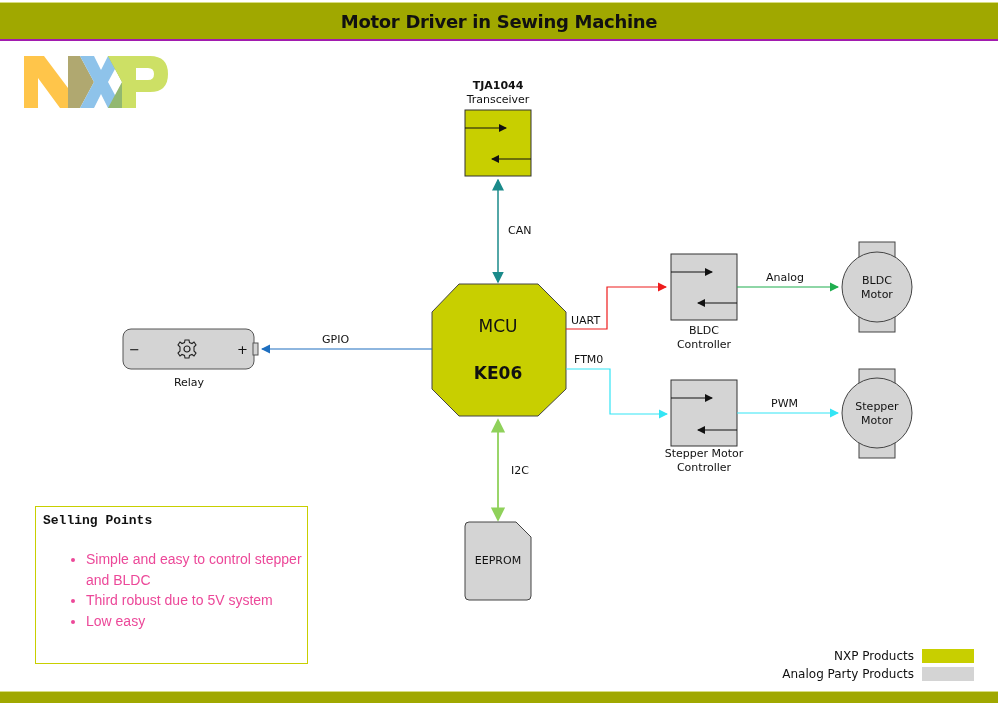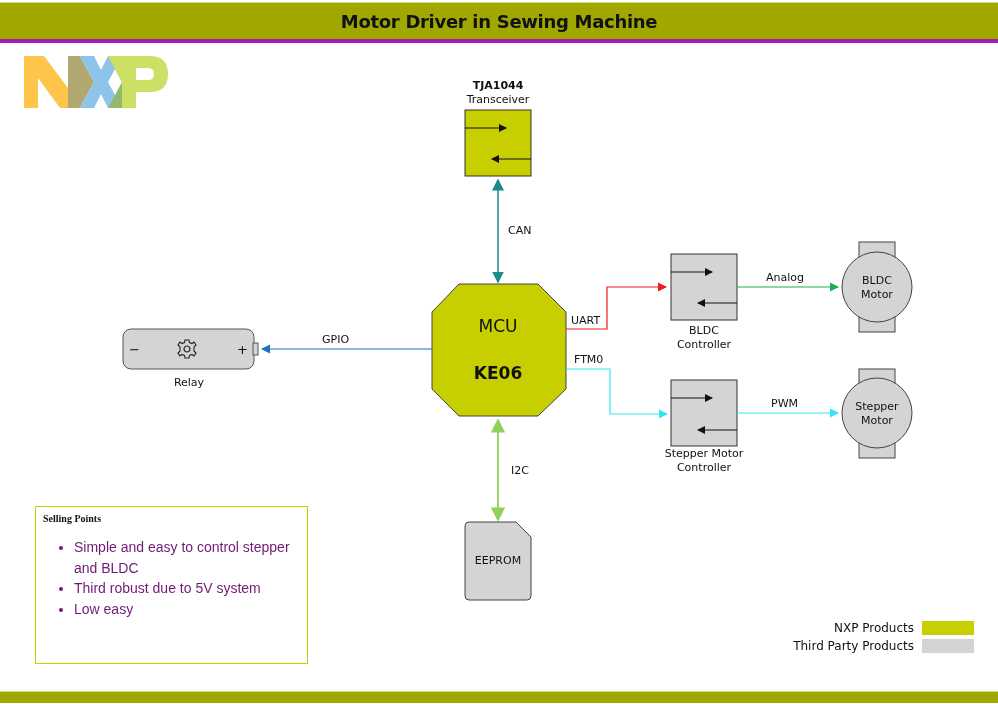--- a/index.html
+++ b/index.html
@@ -1,26 +1,26 @@
 <!DOCTYPE html>
 <html><head>
 <meta charset="utf-8">
 <style>
   html,body{margin:0;padding:0;background:#ffffff;}
   body{width:998px;height:704px;position:relative;overflow:hidden;font-family:"Liberation Sans",sans-serif;}
-  .header{position:absolute;left:0;top:2px;width:998px;height:36px;background:#a0a800;border-top:1px solid #d8dd80;border-bottom:4px solid #a21caf;display:flex;align-items:center;justify-content:center;}
+  .header{position:absolute;left:0;top:2px;width:998px;height:36px;background:#a0a800;border-top:1px solid #d8dd80;border-bottom:2px solid #a21caf;display:flex;align-items:center;justify-content:center;}
   .header span{font-family:"DejaVu Sans",sans-serif;font-weight:bold;font-size:18px;color:#111;letter-spacing:-0.3px;}
   .footer{position:absolute;left:0;top:691px;width:998px;height:11px;background:#a0a800;border-top:1px solid #d8dd80;}
   svg.diagram{position:absolute;left:0;top:0;}
   .lbl{font-family:"DejaVu Sans",sans-serif;font-size:11px;fill:#111;}
   .lbl-b{font-family:"DejaVu Sans",sans-serif;font-size:11px;font-weight:bold;fill:#111;}
   .sp-box{position:absolute;left:35px;top:506px;width:273px;height:158px;border:1px solid #c8cf00;box-sizing:border-box;}
-  .sp-title{position:absolute;left:7px;top:6px;font-family:Liberation Serif, serif;font-weight:bold;font-size:10px;color:#111;}
-  .sp-list{position:absolute;left:14px;top:30px;margin:0;padding:0 0 0 24px;font-family:"Liberation Sans",sans-serif;font-size:14px;color:#701a75;line-height:20.5px;width:230px;}
-  .legend{position:absolute;right:24px;top:619px;}
+  .sp-title{position:absolute;left:7px;top:6px;font-family:Liberation Mono, monospace;font-weight:bold;font-size:13px;color:#111;}
+  .sp-list{position:absolute;left:14px;top:30px;margin:12px;padding:0 0 0 24px;font-family:"Liberation Sans",sans-serif;font-size:14px;color:#ec4899;line-height:20.5px;width:230px;}
+  .legend{position:absolute;right:24px;top:647px;}
   .legend-row{display:flex;justify-content:flex-end;align-items:center;height:18px;}
   .legend-row span{font-family:"DejaVu Sans",sans-serif;font-size:12px;color:#111;margin-right:8px;}
   .swatch{width:52px;height:14px;}
 </style>
 </head>
 <body>
 
 <div class="header">
   <span>Motor Driver in Sewing Machine</span>
 </div>
@@ -133,18 +133,18 @@
     <li>Low easy</li>
   </ul>
 </div>
 
 <div class="legend">
   <div class="legend-row">
     <span>NXP Products</span>
     <div class="swatch" style="background:#c8cf00;"></div>
   </div>
   <div class="legend-row">
-    <span>Third Party Products</span>
+    <span>Analog Party Products</span>
     <div class="swatch" style="background:#d4d4d4;"></div>
   </div>
 </div>
 
 <div class="footer"></div>
 
 </body></html>

